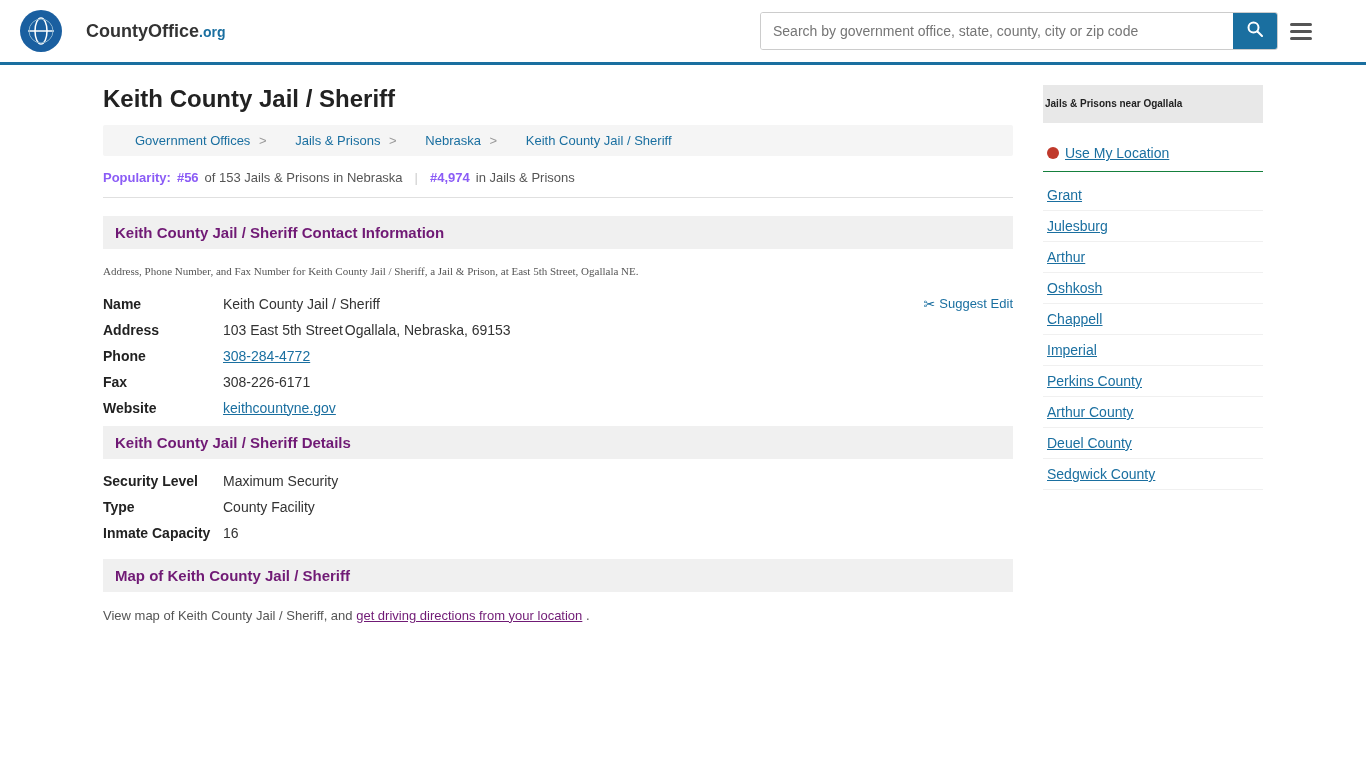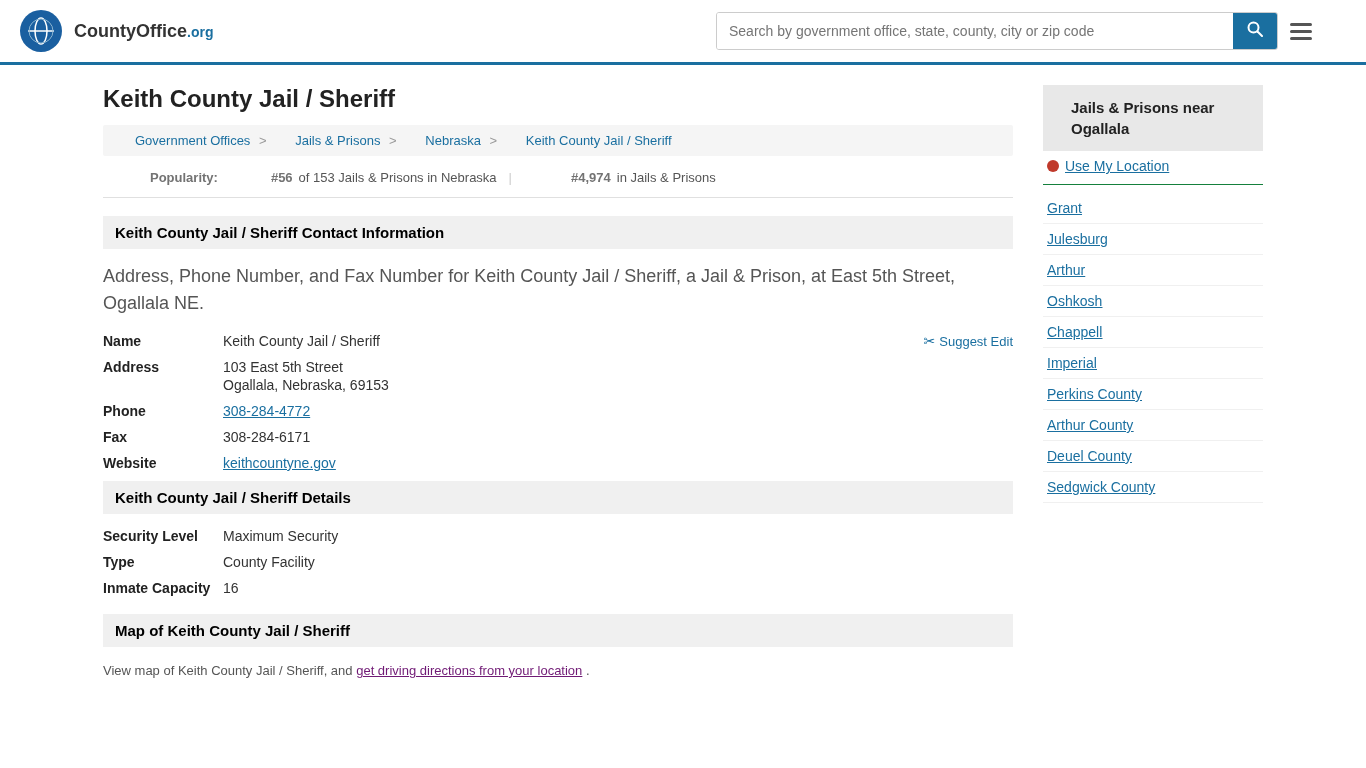--- a/index.html
+++ b/index.html
@@ -10,21 +10,21 @@
       background: #fff;
       border-bottom: 3px solid #1a6fa0;
       padding: 10px 20px;
       display: flex;
       align-items: center;
       justify-content: space-between;
     }
     .logo-area {
       display: flex;
       align-items: center;
-      gap: 12px;
+      gap: 24px;
       text-align: center;
     }
     .logo-circle {
       width: 42px;
       height: 42px;
       background: #1a5fa0;
       border-radius: 50%;
       display: flex;
       align-items: center;
       justify-content: center;
@@ -53,20 +53,21 @@
       flex: 1;
       max-width: 600px;
       margin: 0 30px;
     }
     .search-box {
       flex: 1;
       display: flex;
       border: 1px solid #ccc;
       border-radius: 3px;
       overflow: hidden;
+      margin-left: 44px;
     }
     .search-input {
       flex: 1;
       padding: 8px 12px;
       border: none;
       outline: none;
       font-size: 14px;
       color: #999;
     }
     .search-btn {
@@ -141,40 +142,41 @@
       font-size: 13px;
       margin-bottom: 18px;
       color: #555;
       border-bottom: 1px solid #e0e0e0;
       padding-bottom: 12px;
       display: flex;
       align-items: center;
       gap: 6px;
       flex-wrap: wrap;
     }
-    .popularity strong { color: #737373; margin-left: 47px; }
+    .popularity strong { color: #8b5cf6; }
     .popularity .sep2 { color: #ccc; margin: 0 6px; }
 
     
     .section-header {
       background: #f0f0f0;
       padding: 8px 12px;
       font-size: 15px;
       font-weight: bold;
-      color: #000000;
+      color: #701a75;
       margin-bottom: 14px;
       margin-top: 4px;
     }
 
     
     .contact-desc {
-      font-size: 18px;
+      font-size: 11px;
       color: #555;
       margin-bottom: 16px;
       line-height: 1.5;
+      font-family: Liberation Serif, serif;
     }
     .info-table {
       width: 100%;
       margin-bottom: 6px;
     }
     .info-row {
       display: flex;
       margin-bottom: 10px;
       align-items: flex-start;
     }
@@ -217,46 +219,45 @@
       gap: 4px;
       white-space: nowrap;
     }
     .edit-icon {
       font-size: 14px;
     }
 
     
     .address-block {
       display: flex;
-      flex-direction: column;
       gap: 2px;
     }
 
     
     .details-table { margin-bottom: 18px; }
 
     
     .map-desc {
       font-size: 13px;
       color: #555;
       line-height: 1.5;
     }
     .map-desc a {
       color: #701a75;
       text-decoration: underline;
     }
 
     
     .sidebar-header {
       background: #e8e8e8;
-      padding: 12px 28px;
-      font-size: 15px;
+      padding: 12px 2px;
+      font-size: 10px;
       font-weight: bold;
       color: #222;
-      margin-bottom: 1px;
+      margin-bottom: 16px;
       line-height: 1.4;
     }
     .sidebar-location {
       display: flex;
       align-items: center;
       gap: 6px;
       padding: 6px 4px 10px 4px;
       border-bottom: 1px solid #15803d;
       margin-bottom: 8px;
     }
@@ -373,21 +374,21 @@
 
       <div class="info-row">
         <span class="info-label">Phone</span>
         <span class="info-value">
           <a href="#">308-284-4772</a>
         </span>
       </div>
 
       <div class="info-row">
         <span class="info-label">Fax</span>
-        <span class="info-value">308-284-6171</span>
+        <span class="info-value">308-226-6171</span>
       </div>
 
       <div class="info-row">
         <span class="info-label">Website</span>
         <span class="info-value">
           <a href="#">keithcountyne.gov</a>
         </span>
       </div>
     </div>
 

